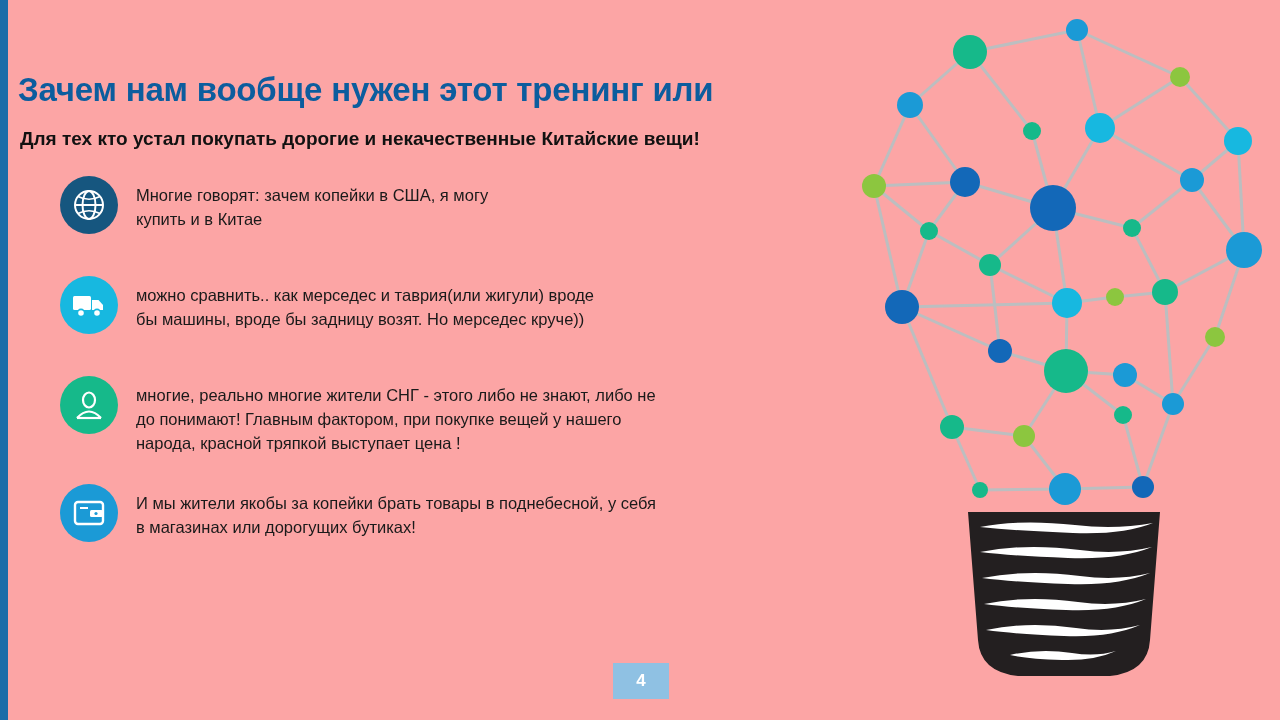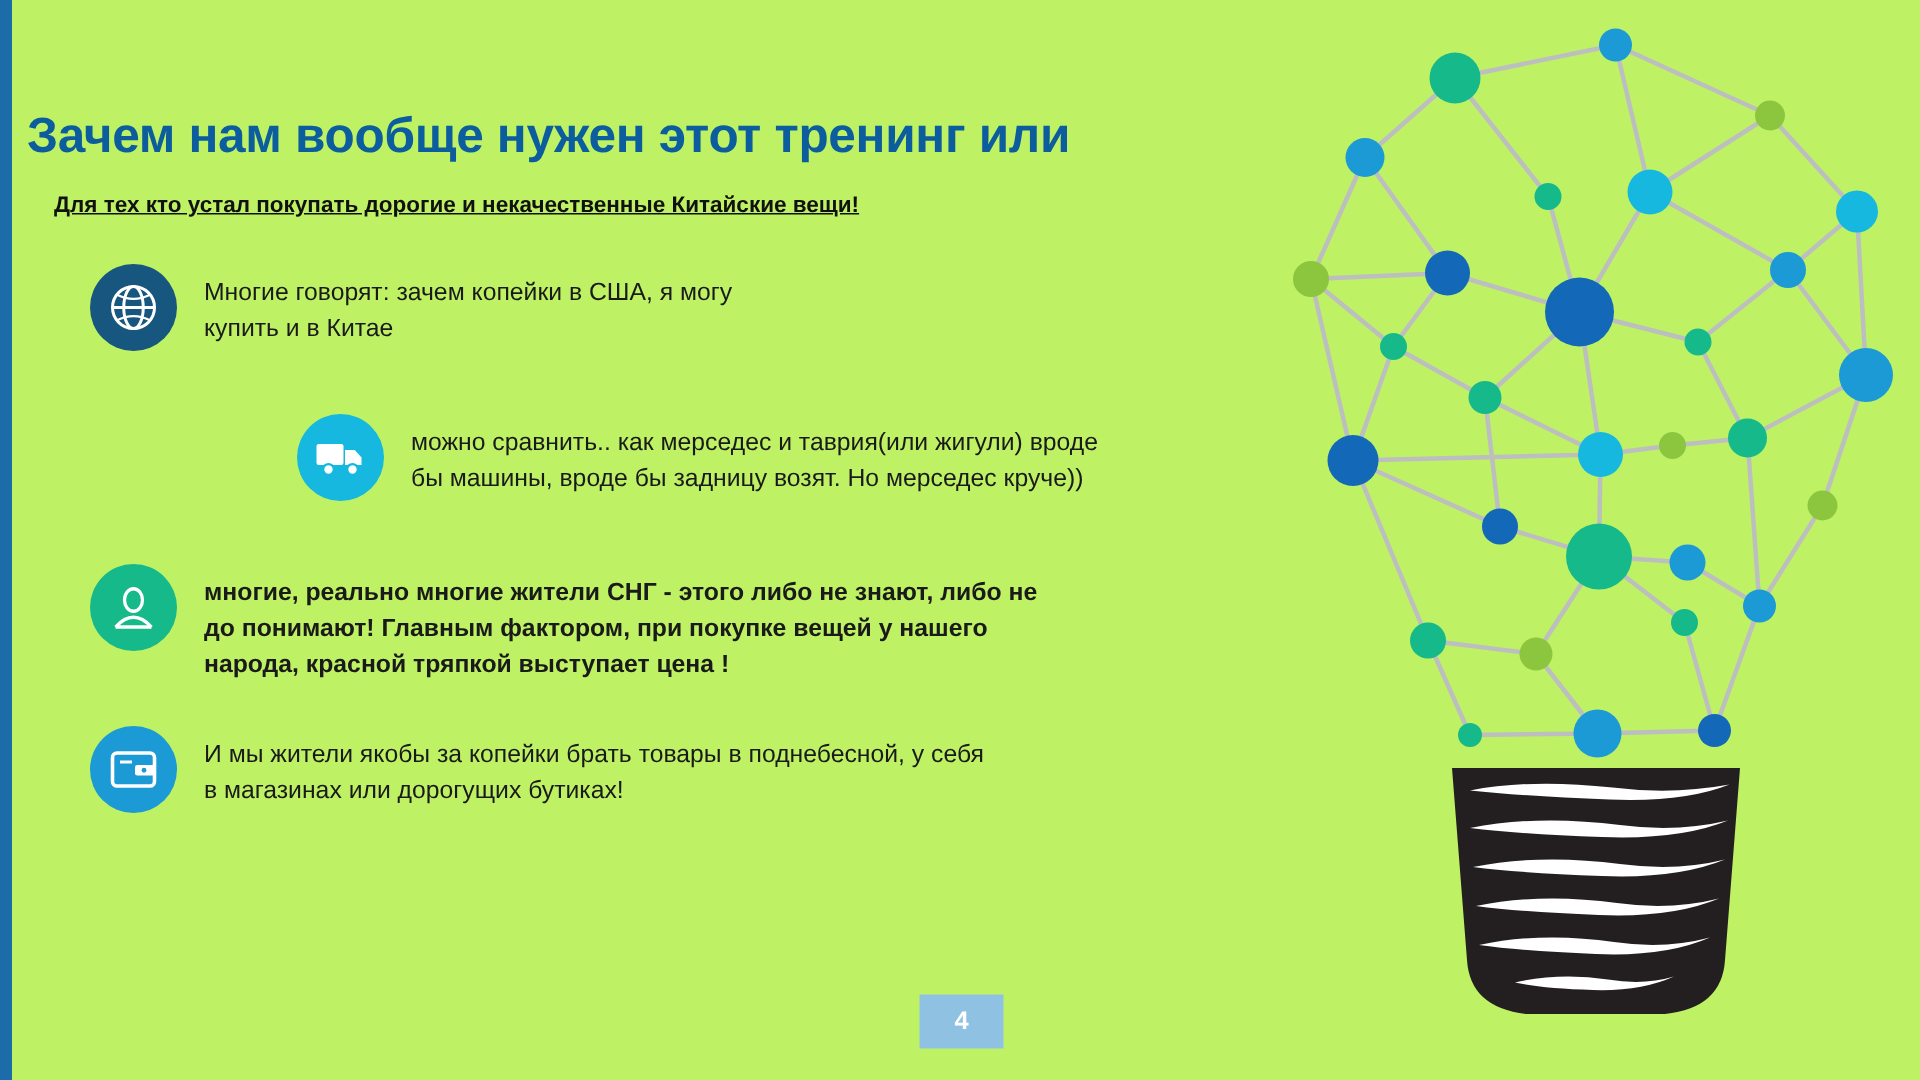--- a/index.html
+++ b/index.html
@@ -11,21 +11,21 @@
     height: 720px;
     background: #ffffff;
     font-family: "Liberation Sans", sans-serif;
     overflow: hidden;
     position: relative;
   }
   .slide {
     position: relative;
     width: 1280px;
     height: 720px;
-    background: #bef264;
+    background: #fca5a5;
   }
   .accent-bar {
     position: absolute;
     left: 0;
     top: 0;
     width: 8px;
     height: 720px;
     background: #1b6ca8;
   }
   .title {
@@ -34,28 +34,27 @@
     top: 72px;
     width: 830px;
     font-size: 33px;
     font-weight: bold;
     color: #0c5d9e;
     letter-spacing: -0.2px;
     line-height: 1.1;
   }
   .subtitle {
     position: absolute;
-    left: 36px;
+    left: 20px;
     top: 128px;
     width: 820px;
-    font-size: 15px;
+    font-size: 19px;
     font-weight: bold;
     color: #111111;
     line-height: 1.2;
-    text-decoration: underline;
   }
   .bullets {
     position: absolute;
     left: 60px;
     top: 176px;
     width: 810px;
   }
   .bullet {
     display: flex;
     align-items: flex-start;
@@ -72,23 +71,23 @@
     margin-right: 18px;
   }
   .bullet-text {
     font-size: 16.5px;
     color: #1a1a1a;
     line-height: 1.45;
     padding-top: 8px;
     white-space: pre-line;
   }
   .b0 { height: 90px; }
-  .b1 { height: 90px; justify-content: center; }
+  .b1 { height: 90px; }
   .b2 { height: 90px; }
-  .b3 { height: 98px; font-weight: bold; }
+  .b3 { height: 98px; }
   .b4 { height: 90px; }
 
   .bulb {
     position: absolute;
     right: 10px;
     top: 0;
     width: 460px;
     height: 720px;
   }
   .page-number {

